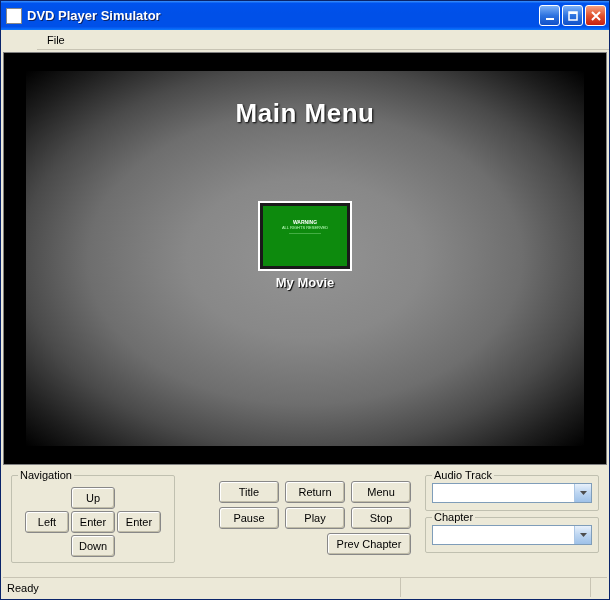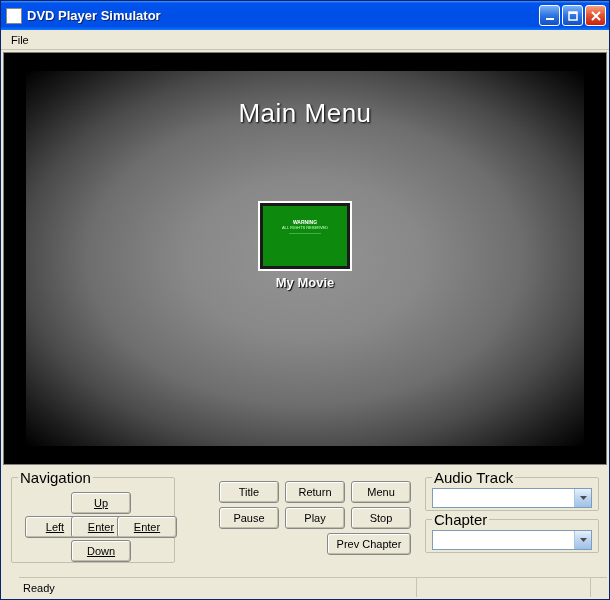--- a/index.html
+++ b/index.html
@@ -59,20 +59,21 @@
     background: linear-gradient(to bottom, #f7a07e 0%, #e0532f 50%, #c82010 100%);
   }
   .winbtn svg { width: 12px; height: 12px; }
   
   .menubar {
     height: 20px;
     background: #ece9d8;
     border-bottom: 1px solid #c8c4b4;
     display: flex; align-items: center;
     padding: 0 4px;
+    margin-left: 36px;
   }
   .menubar .menuitem {
     padding: 1px 6px;
     cursor: default;
   }
   
   .client {
     flex: 1;
     display: flex;
     flex-direction: column;
@@ -100,21 +101,21 @@
       #000000 100%);
   }
   .menu-content {
     position: relative;
     text-align: center;
     color: #fff;
   }
   .menu-title {
     font-family: Arial, sans-serif;
     font-size: 26px;
-    font-weight: normal;
+    font-weight: bold;
     letter-spacing: 0.5px;
     text-shadow: 1px 1px 2px #000;
     margin-top: -130px;
     margin-bottom: 72px;
   }
   .thumb-wrap {
     display: inline-block;
   }
   .thumb {
     width: 94px; height: 70px;
@@ -151,21 +152,21 @@
     display: flex;
     gap: 14px;
   }
   fieldset {
     border: 1px solid #c0c0b0;
     border-radius: 2px;
     margin: 0;
     padding: 4px 6px 6px 6px;
   }
   legend {
-    font-size: 15px;
+    font-size: 11px;
     padding: 0 2px;
     color: #000;
   }
   .nav-fs { width: 164px; height: 94px; }
   .nav-grid {
     display: grid;
     grid-template-columns: repeat(3, 44px);
     grid-template-rows: repeat(3, 22px);
     gap: 2px;
     justify-content: center;
@@ -178,21 +179,21 @@
     height: 22px;
     background: #ece9d8;
     border: 1px solid #888;
     border-radius: 3px;
     box-shadow: inset 1px 1px 0 #fff, inset -1px -1px 0 #c0bca8;
     cursor: default;
     padding: 0;
   }
   .btn.wider { width: 60px; }
   .btn.wide2 { width: 84px; }
-  .nav-grid .btn { width: 60px; text-decoration: underline; }
+  .nav-grid .btn { width: 44px; }
   .empty { width: 44px; height: 22px; }
 
   .center-col {
     display: flex;
     flex-direction: column;
     gap: 4px;
     padding-top: 12px;
     width: 222px;
     align-items: flex-end;
   }
@@ -226,21 +227,20 @@
     display: flex; align-items: center; justify-content: center;
   }
   .combo .drop svg { width: 7px; height: 4px; }
 
   
   .statusbar {
     height: 20px;
     border-top: 1px solid #c8c4b4;
     display: flex;
     align-items: center;
-    margin-left: 16px;
   }
   .statusbar .pane {
     padding: 0 4px;
     border-right: 1px solid #c8c4b4;
     height: 100%;
     display: flex; align-items: center;
   }
   .statusbar .pane:first-child { flex: 0 0 398px; }
   .statusbar .pane:nth-child(2) { flex: 1; }
   .statusbar .grip {

